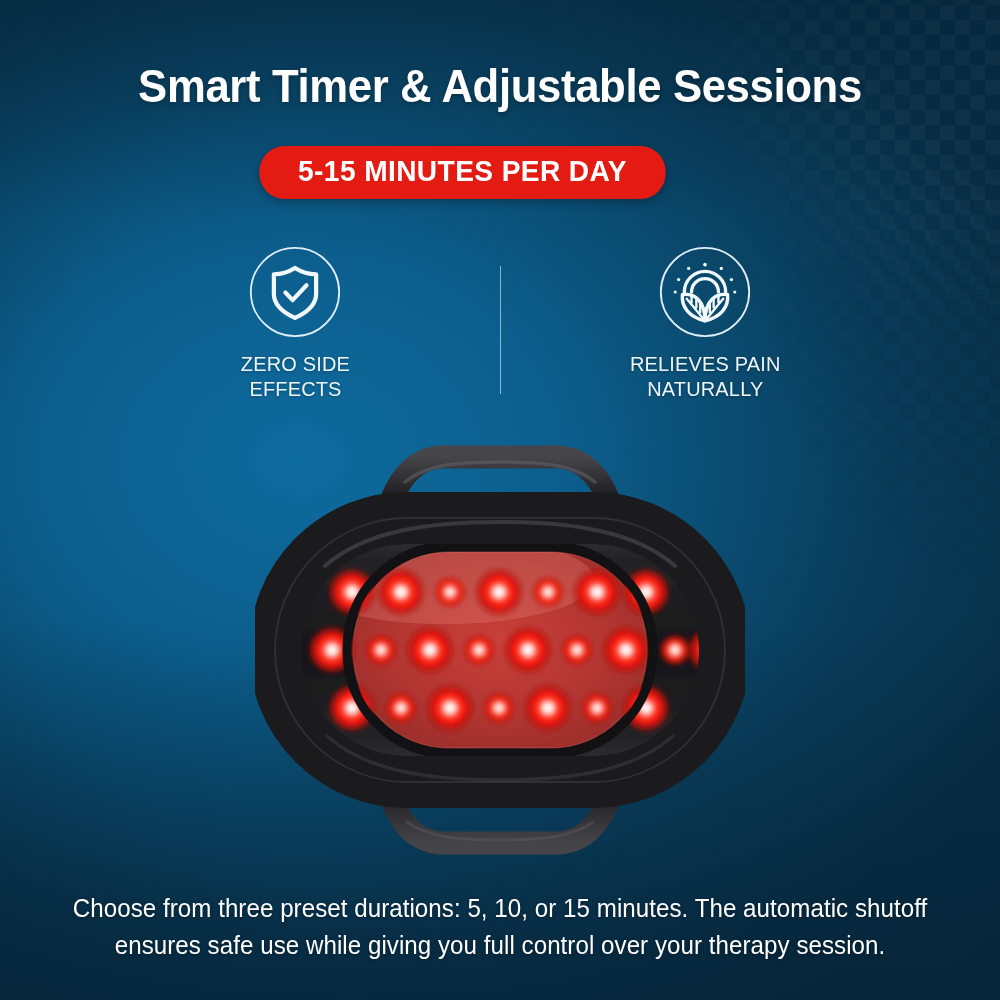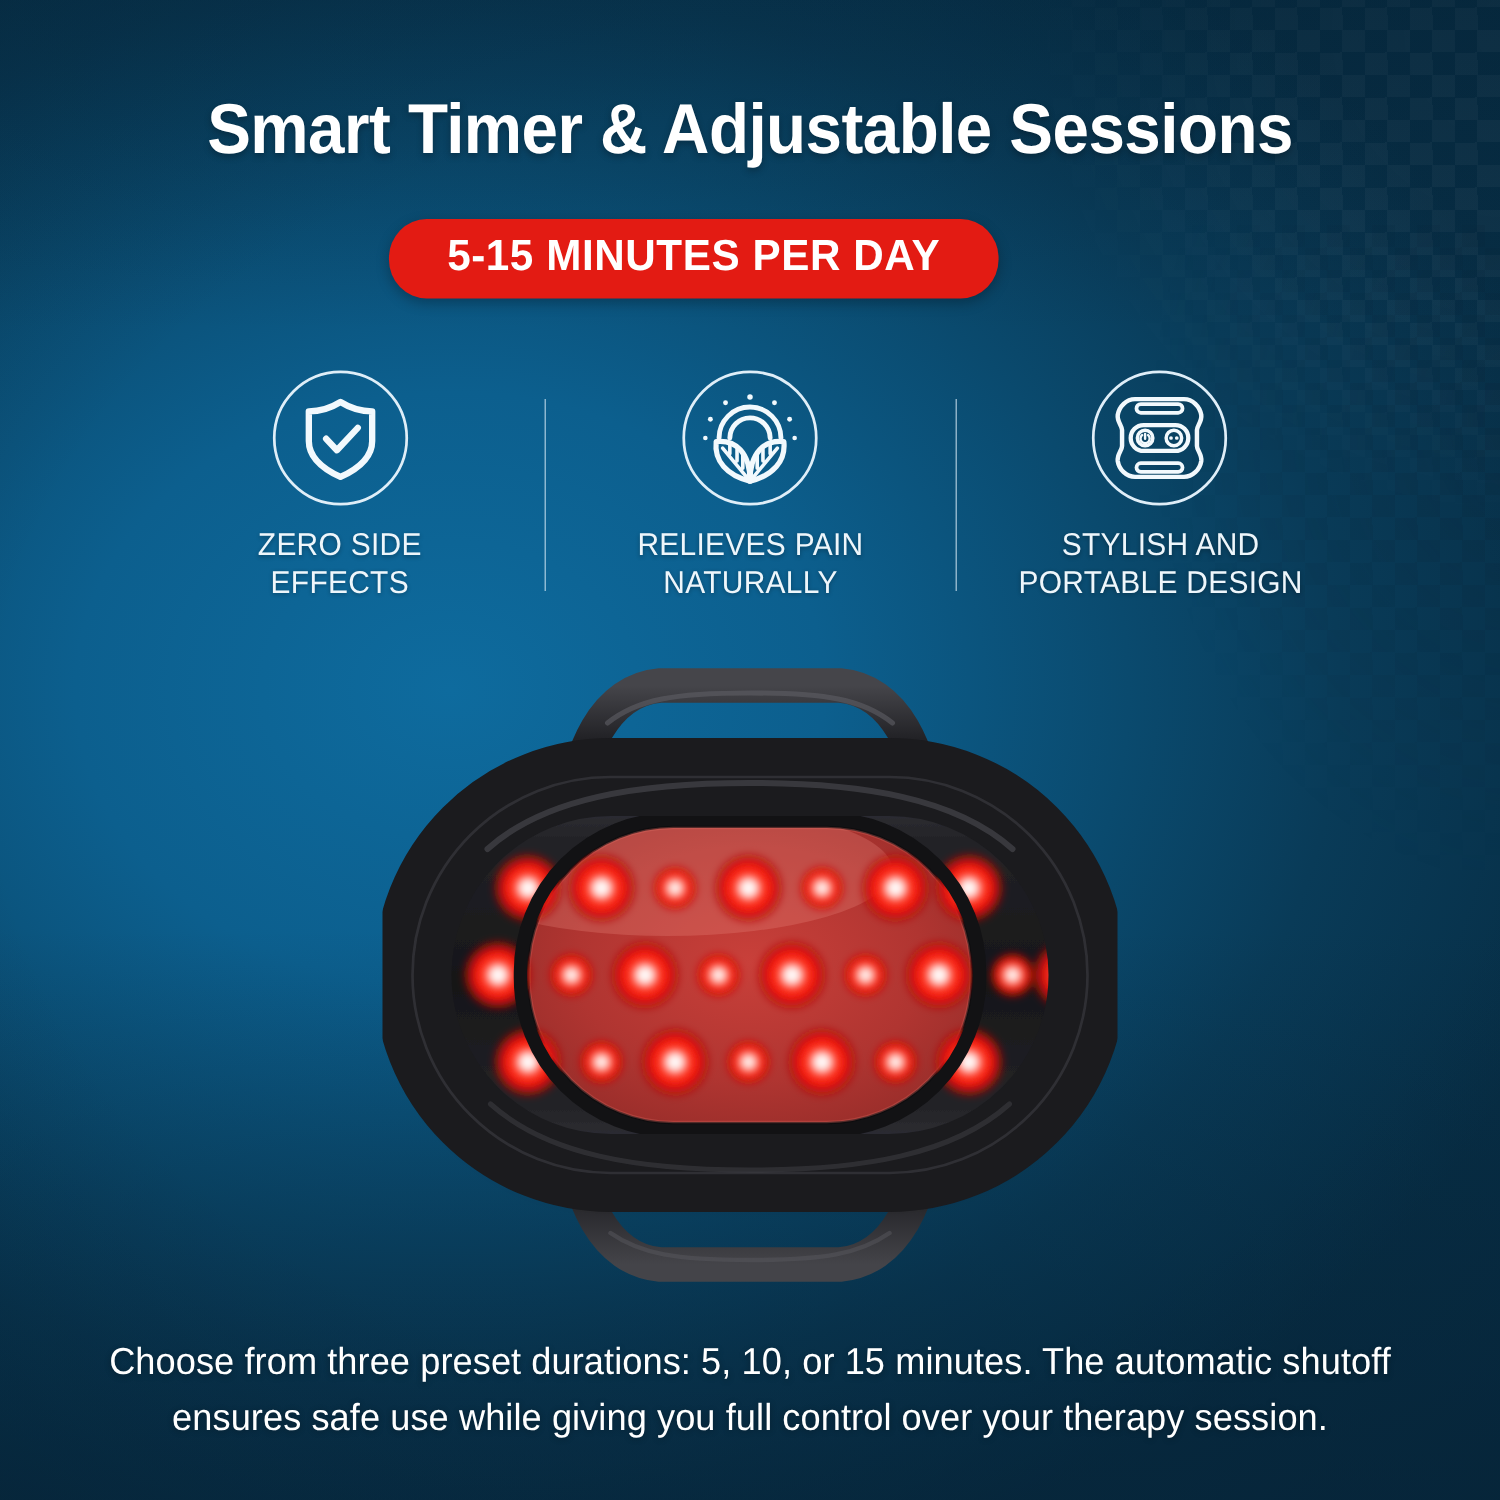--- a/index.html
+++ b/index.html
@@ -178,42 +178,20 @@
         <path d="M50 80 C34 76 25 66 26.5 52.5 C40 51 50 60 50 80 Z" fill="none" stroke="#f2f9fd" stroke-width="3.6" stroke-linejoin="round"></path>
         <path d="M50 80 L31 57 M41 66 L41 58 M36 61 L36 54 M45 71 L45 62" fill="none" stroke="#f2f9fd" stroke-width="2.5" stroke-linecap="round"></path>
 
         <path d="M50 80 C66 76 75 66 73.5 52.5 C60 51 50 60 50 80 Z" fill="none" stroke="#f2f9fd" stroke-width="3.6" stroke-linejoin="round"></path>
         <path d="M50 80 L69 57 M59 66 L59 58 M64 61 L64 54 M55 71 L55 62" fill="none" stroke="#f2f9fd" stroke-width="2.5" stroke-linecap="round"></path>
       </svg>
       <div class="f-label">RELIEVES PAIN
 NATURALLY</div>
     </div>
 
-    <div class="feature">
-      <svg class="f-icon" viewBox="0 0 100 100">
-        <circle cx="50" cy="50" r="46" fill="none" stroke="#dfeef8" stroke-width="1.9"></circle>
-
-        <path d="M33 23 L67 23 C73 23 78 28 79 34 C79.6 38.5 76 41.5 76 44.5 L76 55.5 C76 58.5 79.6 61.5 79 66 C78 72 73 77 67 77 L33 77 C27 77 22 72 21 66 C20.4 61.5 24 58.5 24 55.5 L24 44.5 C24 41.5 20.4 38.5 21 34 C22 28 27 23 33 23 Z" fill="none" stroke="#f2f9fd" stroke-width="3.1" stroke-linejoin="round"></path>
-
-        <rect x="34" y="26.5" width="32" height="6" rx="3" fill="none" stroke="#f2f9fd" stroke-width="2.6"></rect>
-
-        <rect x="34" y="67.5" width="32" height="6" rx="3" fill="none" stroke="#f2f9fd" stroke-width="2.6"></rect>
-
-        <rect x="30" y="41" width="40" height="18" rx="9" fill="none" stroke="#f2f9fd" stroke-width="3"></rect>
-
-        <circle cx="40" cy="50" r="5.4" fill="none" stroke="#f2f9fd" stroke-width="2.4"></circle>
-        <path d="M40 47.2 L40 50.6 M37.9 48 A3.2 3.2 0 1 0 42.1 48" fill="none" stroke="#f2f9fd" stroke-width="1.7" stroke-linecap="round"></path>
-
-        <circle cx="60" cy="50" r="5.4" fill="none" stroke="#f2f9fd" stroke-width="2.4"></circle>
-        <circle cx="58" cy="50" r="1.3" fill="#f2f9fd"></circle>
-        <circle cx="62" cy="50" r="1.3" fill="#f2f9fd"></circle>
-      </svg>
-      <div class="f-label">STYLISH AND
-PORTABLE DESIGN</div>
-    </div>
   </div>
 
   <div id="device">
     <svg viewBox="0 0 490 420" width="490" height="420">
       <defs>
         <linearGradient id="bodyGrad" x1="0" y1="0" x2="0" y2="1">
           <stop offset="0%" stop-color="#3a3a3f"></stop>
           <stop offset="16%" stop-color="#232327"></stop>
           <stop offset="52%" stop-color="#161618"></stop>
           <stop offset="84%" stop-color="#242428"></stop>

